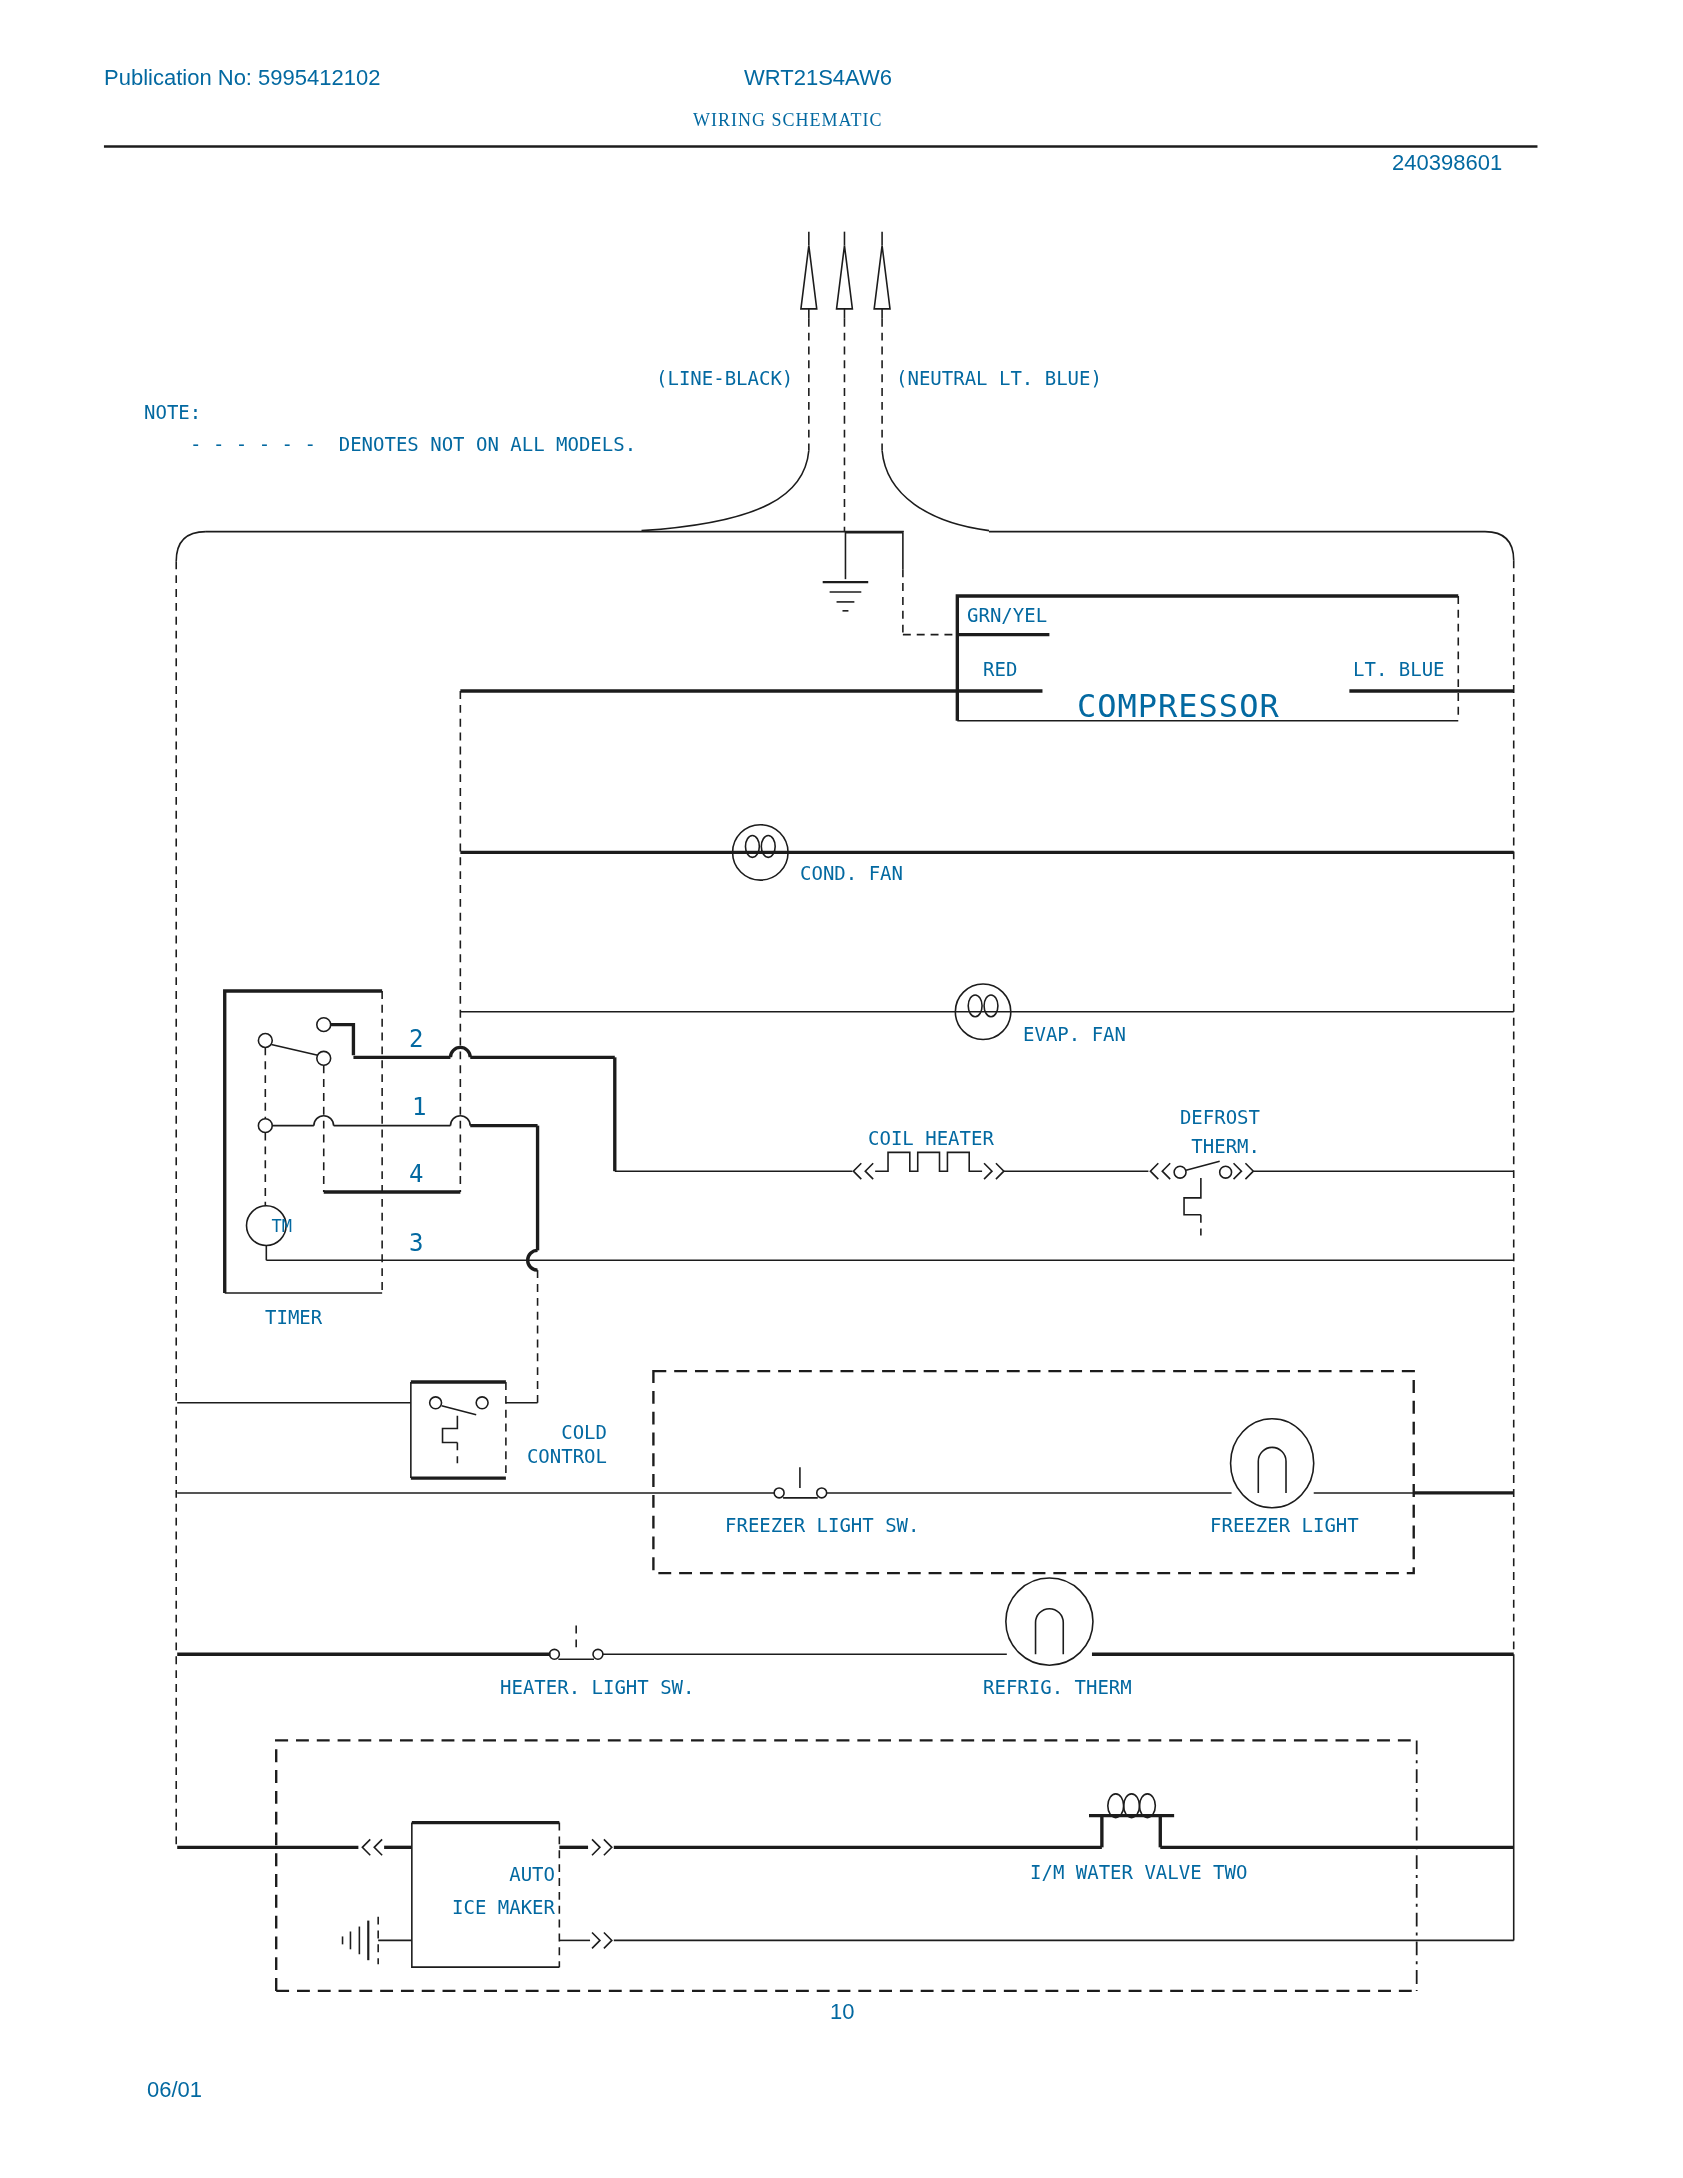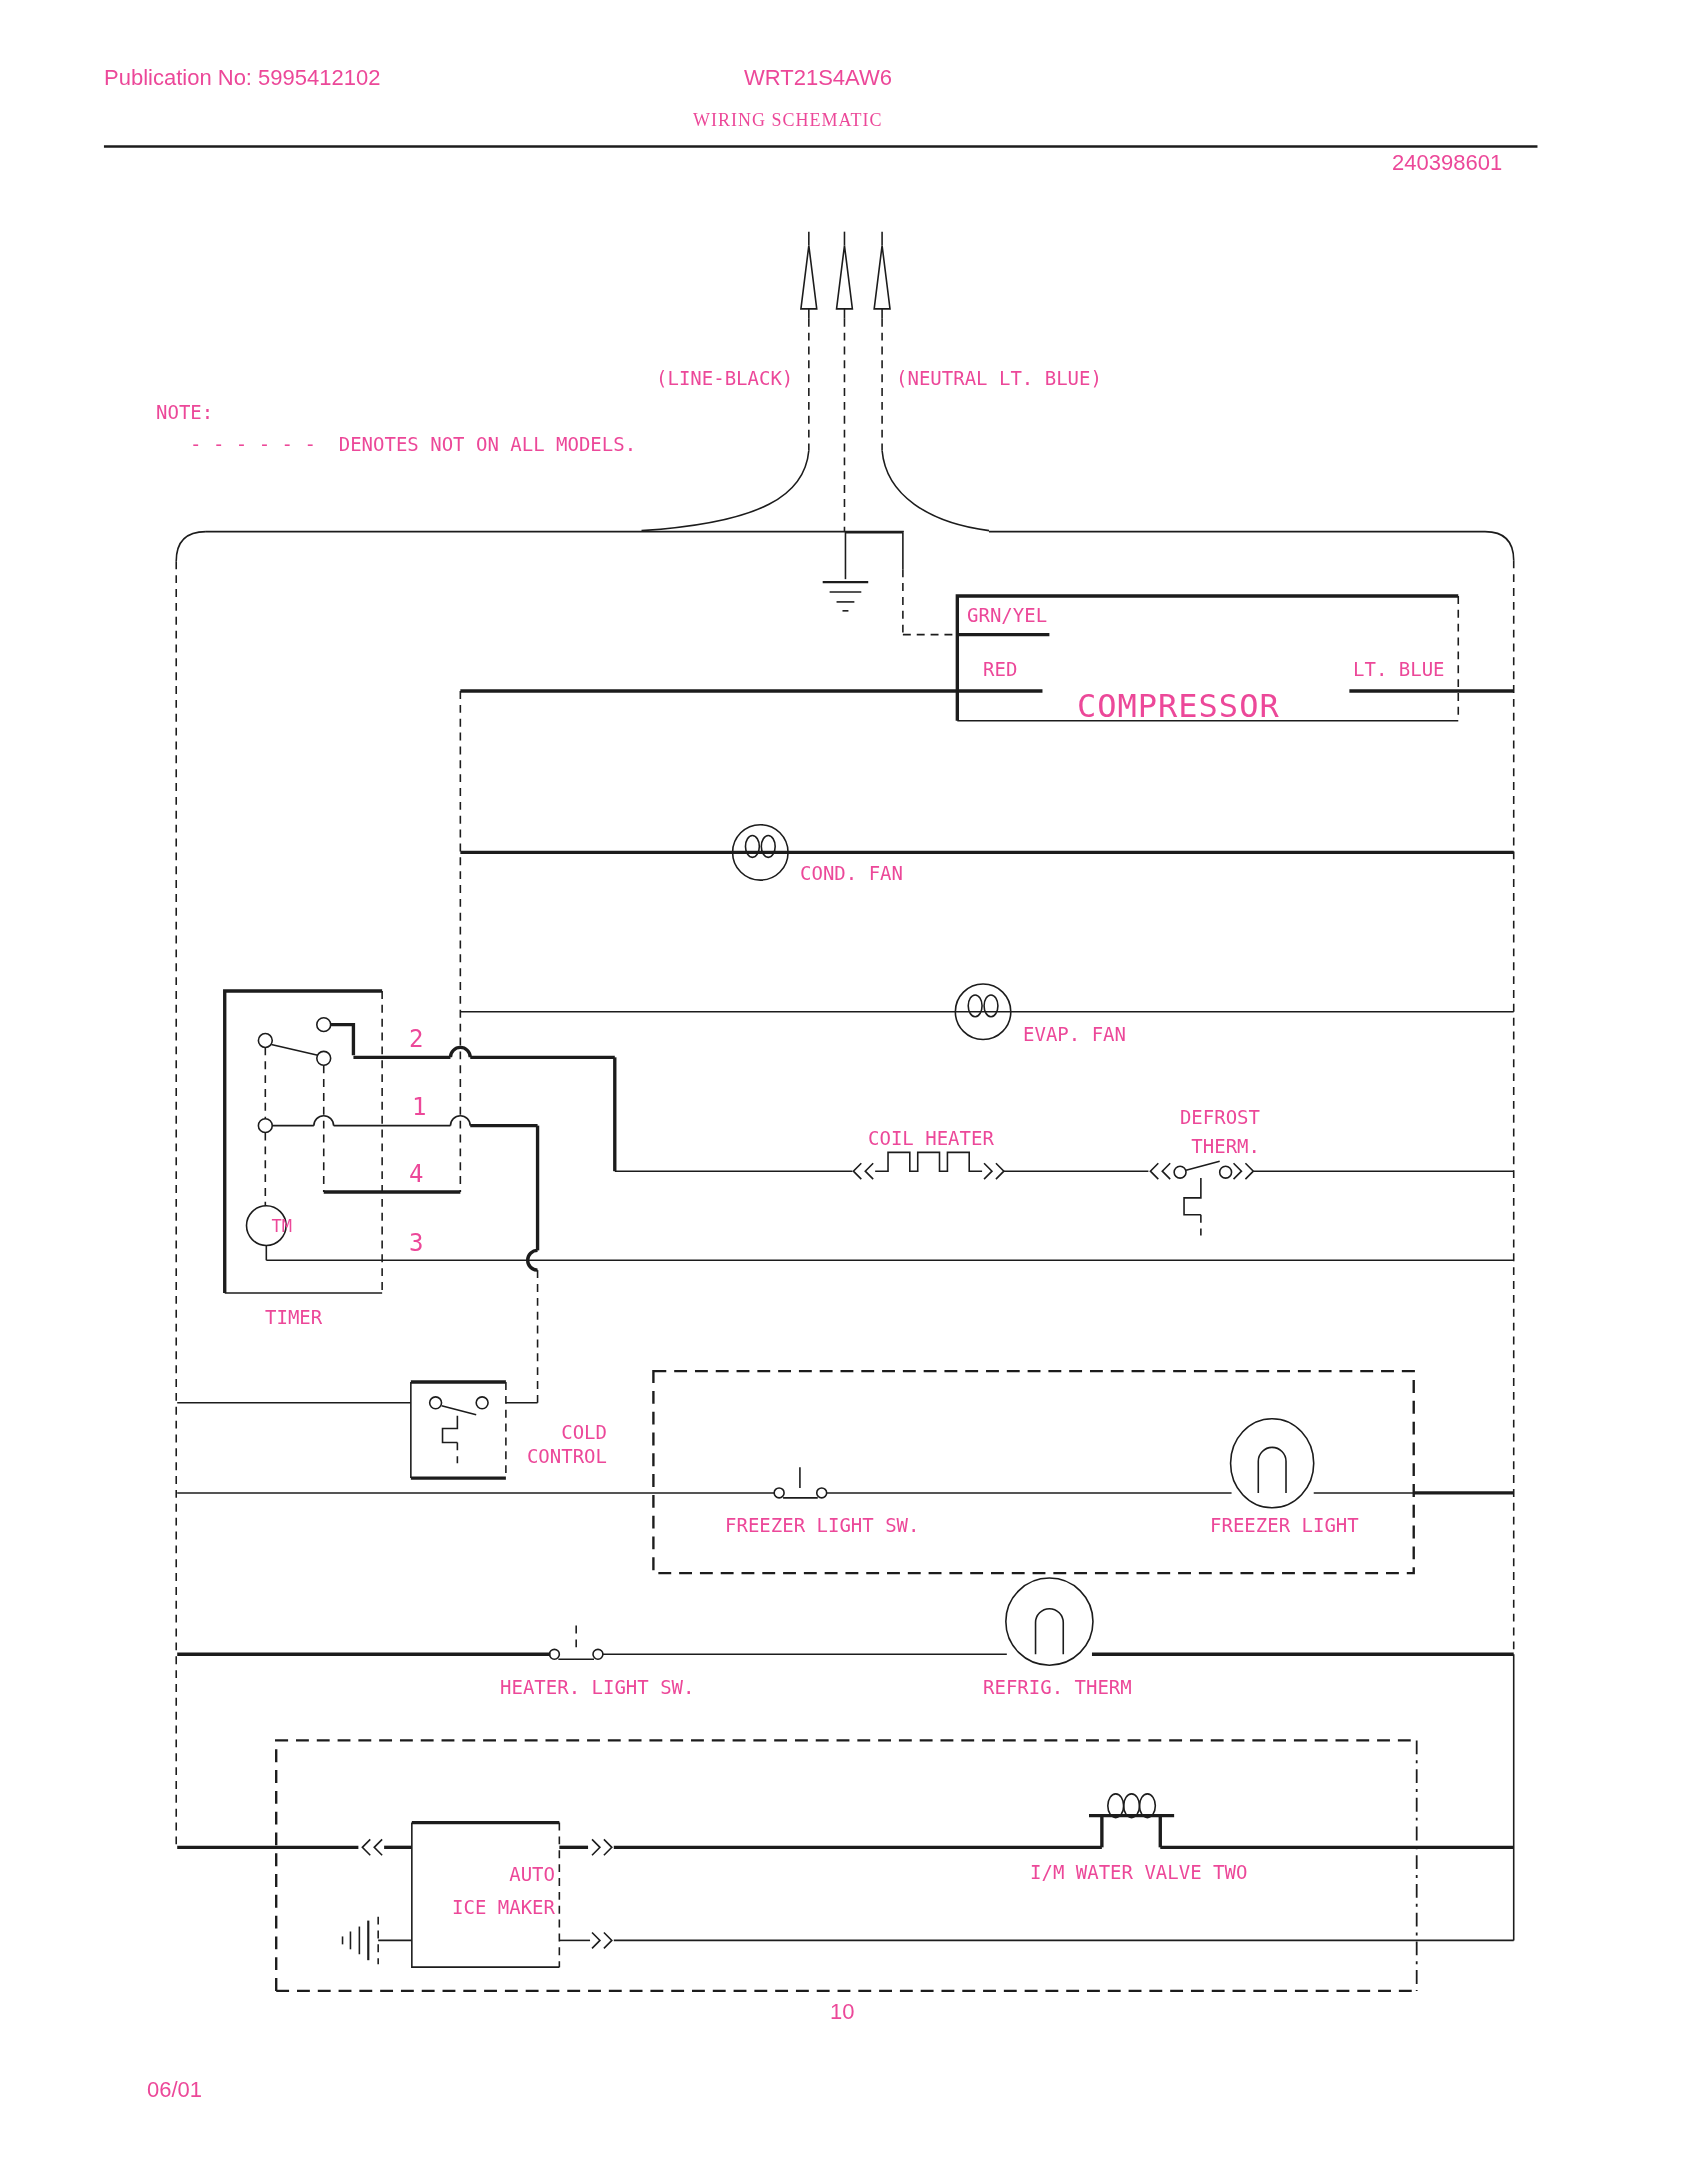--- a/index.html
+++ b/index.html
@@ -1,19 +1,19 @@
 <!DOCTYPE html>
 <html><head>
 <meta charset="utf-8">
 <style>
   html,body{margin:0;padding:0;background:#e8e8e8;}
   #page{position:relative;width:1683px;height:2178px;background:#ffffff;overflow:hidden;
         font-family:"DejaVu Sans Mono",monospace;color:#161616;}
   #linework{position:absolute;left:0;top:0;width:1683px;height:2178px;}
-  .lbl{position:absolute;font:19px/1.15 "DejaVu Sans Mono",monospace;color:#ec4899;white-space:pre;}
+  .lbl{position:absolute;font:19px/1.15 "DejaVu Sans Mono",monospace;color:#0369a1;white-space:pre;}
   .sans{font-family:"Liberation Sans","DejaVu Sans",sans-serif;font-size:22px;}
   .title{font-family:Liberation Serif, serif;font-size:18px;letter-spacing:1px;}
   .big{font-size:32px;letter-spacing:1px;margin-top:23px;}
   .term{font-size:24px;}
   .ctr{text-align:right;}
   svg .w{fill:none;stroke:#1c1c1c;stroke-width:1.6;}
   svg .W{fill:none;stroke:#1c1c1c;stroke-width:3.4;}
   svg .d{stroke-dasharray:8 6;}
   svg .bx{stroke-dasharray:13 8;}
   svg .dd{stroke-dasharray:14 6 3 6;}
@@ -269,21 +269,21 @@
   </svg>
 
   <div class="lbl sans" style="left:104px;top:65px">Publication No: 5995412102</div>
   <div class="lbl sans" style="left:744px;top:65px">WRT21S4AW6</div>
   <div class="lbl title" style="left:693px;top:110px">WIRING SCHEMATIC</div>
   <div class="lbl sans" style="left:1392px;top:150px">240398601</div>
 
   <div class="lbl" style="left:656px;top:368px">(LINE-BLACK)</div>
   <div class="lbl" style="left:896px;top:368px">(NEUTRAL LT. BLUE)</div>
 
-  <div class="lbl" style="left:156px;top:402px">NOTE:</div>
+  <div class="lbl" style="left:144px;top:402px">NOTE:</div>
   <div class="lbl" style="left:190px;top:434px">- - - - - -  DENOTES NOT ON ALL MODELS.</div>
 
   <div class="lbl" style="left:967px;top:605px">GRN/YEL</div>
   <div class="lbl" style="left:983px;top:659px">RED</div>
   <div class="lbl big" style="left:1077px;top:665px">COMPRESSOR</div>
   <div class="lbl" style="left:1353px;top:659px">LT. BLUE</div>
 
   <div class="lbl" style="left:800px;top:863px">COND. FAN</div>
   <div class="lbl" style="left:1023px;top:1024px">EVAP. FAN</div>
 

